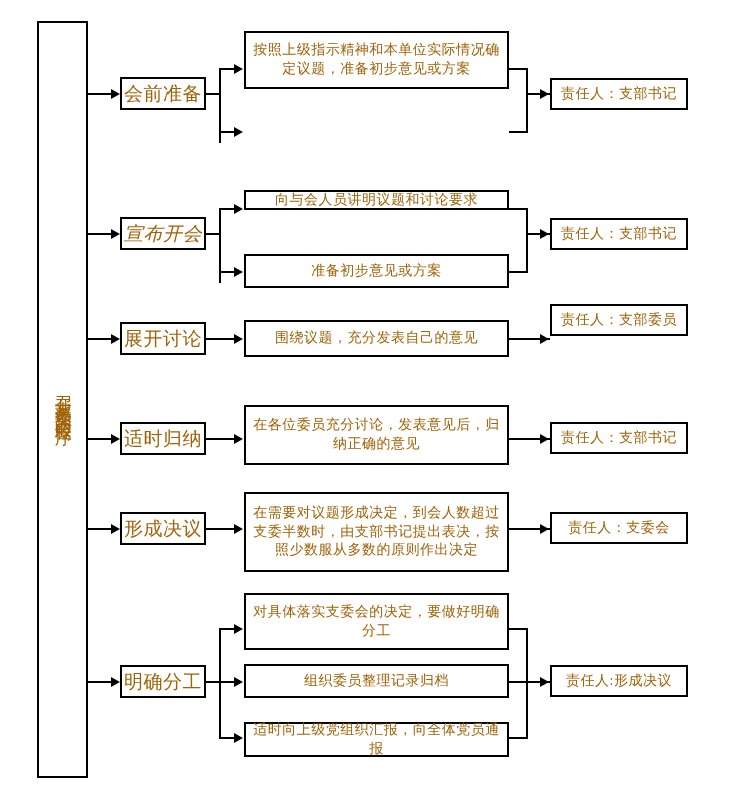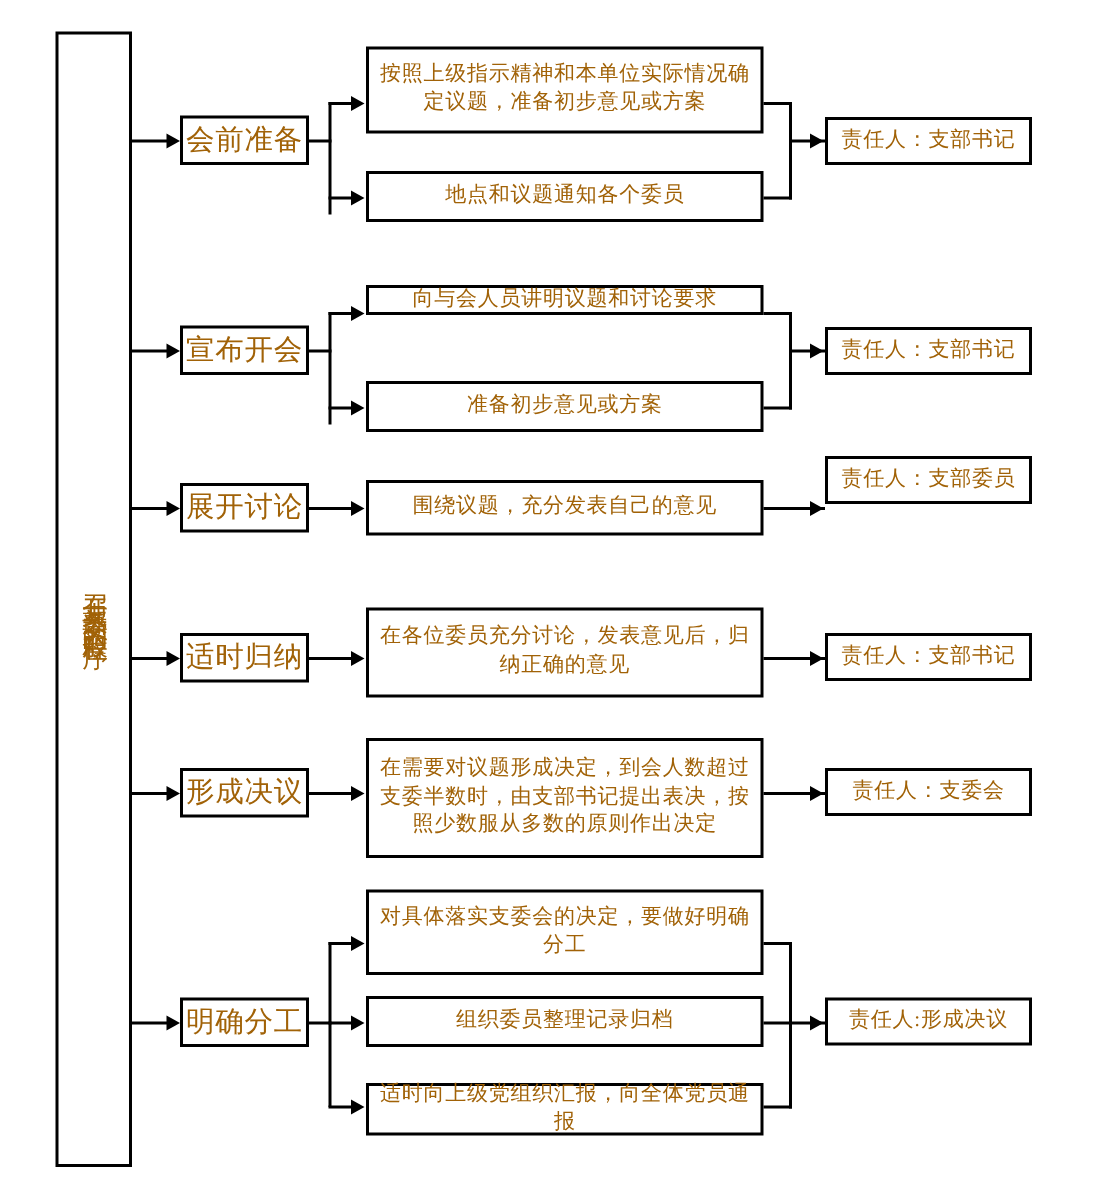--- a/index.html
+++ b/index.html
@@ -107,34 +107,33 @@
   <div class="box stage" style="top:77px;">会前准备</div>
 
   <div class="line-h" style="left:206px; top:93px; width:15px;"></div>
   <div class="line-v" style="left:219px; top:68px; height:75px;"></div>
   <div class="line-h" style="left:219px; top:68px; width:17px;"></div>
   <div class="arrow" style="left:234px; top:64px;"></div>
   <div class="line-h" style="left:219px; top:131px; width:17px;"></div>
   <div class="arrow" style="left:234px; top:127px;"></div>
 
   <div class="box detail" style="top:31px; height:58px;">按照上级指示精神和本单位实际情况确定议题，准备初步意见或方案</div>
-  <div class="box detail" style="top:114px; height:34px;">地点和议题通知各个委员</div>
 
   <div class="line-h" style="left:509px; top:68px; width:19px;"></div>
   <div class="line-h" style="left:509px; top:131px; width:19px;"></div>
   <div class="line-v" style="left:526px; top:68px; height:65px;"></div>
   <div class="line-h" style="left:526px; top:93px; width:24px;"></div>
   <div class="arrow" style="left:540px; top:89px;"></div>
 
   <div class="box resp" style="top:78px;">责任人：支部书记</div>
 
   <div class="line-h" style="left:88px; top:233px; width:24px;"></div>
   <div class="arrow" style="left:111px; top:229px;"></div>
 
-  <div class="box stage" style="top:217px;">宣布开会</div>
+  <div class="box stage" style="top:217px;font-style:italic;">宣布开会</div>
 
   <div class="line-h" style="left:206px; top:233px; width:15px;"></div>
   <div class="line-v" style="left:219px; top:208px; height:75px;"></div>
   <div class="line-h" style="left:219px; top:208px; width:17px;"></div>
   <div class="arrow" style="left:234px; top:204px;"></div>
   <div class="line-h" style="left:219px; top:271px; width:17px;"></div>
   <div class="arrow" style="left:234px; top:267px;"></div>
 
   <div class="box detail" style="top:190px; height:20px;">向与会人员讲明议题和讨论要求</div>
   <div class="box detail" style="top:254px; height:34px;">准备初步意见或方案</div>

